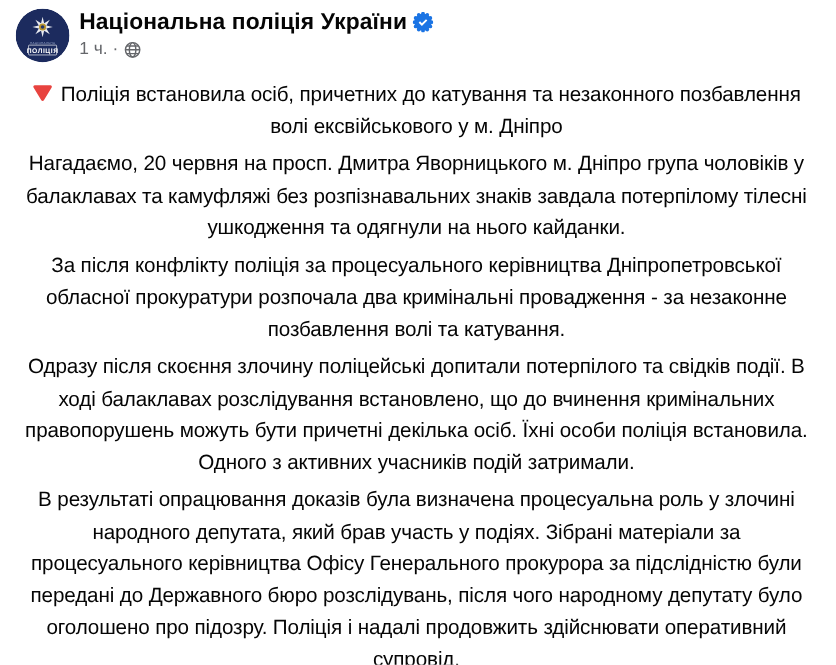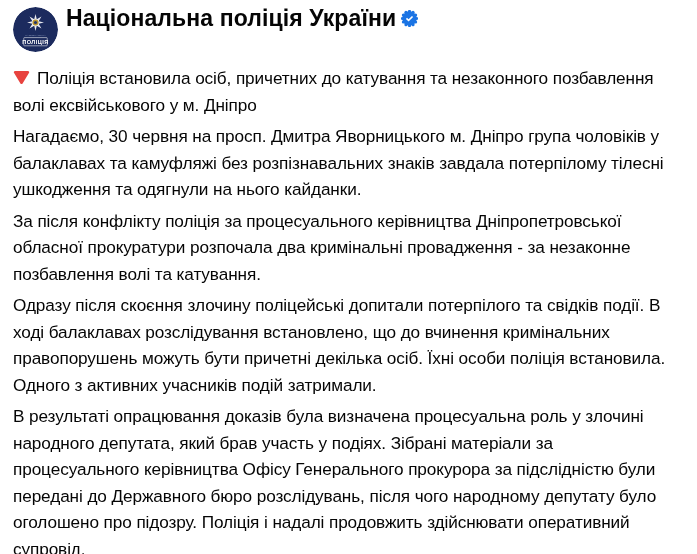--- a/index.html
+++ b/index.html
@@ -23,39 +23,39 @@
     display:flex;align-items:flex-start;
     padding:7px 16px 0 13px;
   }
   .avatar{
     width:45px;height:45px;flex:0 0 45px;
     border-radius:50%;overflow:hidden;cursor:pointer;
   }
   .header-text{margin-left:8px;padding-top:1px;}
   .name-row{display:flex;align-items:center;}
   .page-name{
-    font-size:23px;font-weight:700;line-height:21px;
+    font-size:19px;font-weight:700;line-height:21px;
     color:var(--text-primary);text-decoration:none;cursor:pointer;
     letter-spacing:.1px;
   }
   .badge{margin-left:5px;display:inline-flex;align-items:center;}
   .meta-row{
     display:flex;align-items:center;margin-top:3px;
     font-size:14.5px;line-height:18px;color:var(--text-secondary);
   }
   .meta-row .dot{margin:0 4px;}
   .meta-row a{color:var(--text-secondary);text-decoration:none;cursor:pointer;}
   .globe{display:inline-flex;align-items:center;}
   .post-body{
     padding:13px 16px 0 13px;
     font-size:17.2px;line-height:26.5px;
     color:var(--text-primary);
     letter-spacing:-0.1px;
   }
-  .post-body p{margin:0 0 5px 0;}
+  .post-body p{margin:0 0 5px 0;text-align:center;}
   .tri-icon{
     display:inline-block;vertical-align:-1px;margin-right:7px;line-height:0;
   }
   .av-bg{fill:var(--avatar-navy);}
   .av-star{fill:#E8EAF0;}
   .av-star-core{fill:#B9952E;}
   .av-star-shield{fill:#23356B;}
   .av-small-text{fill:#9AA9CA;font-size:2.5px;font-family:"Liberation Sans",sans-serif;letter-spacing:.25px;}
   .av-main-text{fill:#FFFFFF;font-size:5.6px;font-weight:700;font-family:"Liberation Sans",sans-serif;letter-spacing:.45px;}
   .av-box{fill:none;stroke:#FFFFFF;stroke-width:.55;}
@@ -100,30 +100,43 @@
                 <circle cx="3.34" cy="7" r="2.2"></circle>
               <circle cx="7" cy="3.34" r="2.2"></circle>
                 <circle cx="12" cy="2" r="2.2"></circle>
               <circle cx="17" cy="3.34" r="2.2"></circle>
                 <circle cx="20.66" cy="7" r="2.2"></circle>
             </g>
             <path class="seal-check" d="M10.7 16.4 L6.9 12.6 L8.5 11 L10.7 13.2 L15.5 8.4 L17.1 10 Z"></path>
           </svg>
         </span>
       </div>
+      <div class="meta-row">
+        <a>1 ч.</a>
+        <span class="dot">·</span>
+        <span class="globe">
+          <svg width="15" height="15" viewBox="0 0 16 16">
+            <g class="globe-stroke">
+              <circle cx="8" cy="8" r="6.4"></circle>
+              <ellipse cx="8" cy="8" rx="2.9" ry="6.4"></ellipse>
+              <path d="M1.7 8 h12.6 M2.7 4.6 h10.6 M2.7 11.4 h10.6"></path>
+            </g>
+          </svg>
+        </span>
+      </div>
     </div>
   </div>
 
   <div class="post-body">
     <p>
       <span class="tri-icon">
         <svg width="17" height="15" viewBox="0 0 18 16">
           <path class="tri-fill" d="M2.1 1 h13.8 c1.05 0 1.7 1.15 1.15 2.05 L10.15 14.4 c-.52 .87 -1.78 .87 -2.3 0 L.95 3.05 C.4 2.15 1.05 1 2.1 1 Z"></path>
         </svg>
       </span><span>Поліція встановила осіб, причетних до катування та незаконного позбавлення волі ексвійськового у м. Дніпро</span>
     </p>
-    <p>Нагадаємо, 30 червня на просп. Дмитра Яворницького м. Дніпро група чоловіків у балаклавах та камуфляжі без розпізнавальних знаків завдала потерпілому тілесні ушкодження та одягнули на нього кайданки.</p>
+    <p>Нагадаємо, 20 червня на просп. Дмитра Яворницького м. Дніпро група чоловіків у балаклавах та камуфляжі без розпізнавальних знаків завдала потерпілому тілесні ушкодження та одягнули на нього кайданки.</p>
     <p>За після конфлікту поліція за процесуального керівництва Дніпропетровської обласної прокуратури розпочала два кримінальні провадження - за незаконне позбавлення волі та катування.</p>
     <p>Одразу після скоєння злочину поліцейські допитали потерпілого та свідків події. В ході балаклавах розслідування встановлено, що до вчинення кримінальних правопорушень можуть бути причетні декілька осіб. Їхні особи поліція встановила. Одного з активних учасників подій затримали.</p>
     <p>В результаті опрацювання доказів була визначена процесуальна роль у злочині народного депутата, який брав участь у подіях. Зібрані матеріали за процесуального керівництва Офісу Генерального прокурора за підслідністю були передані до Державного бюро розслідувань, після чого народному депутату було оголошено про підозру. Поліція і надалі продовжить здійснювати оперативний супровід.</p>
   </div>
 
 </div>
 
 </body></html>

